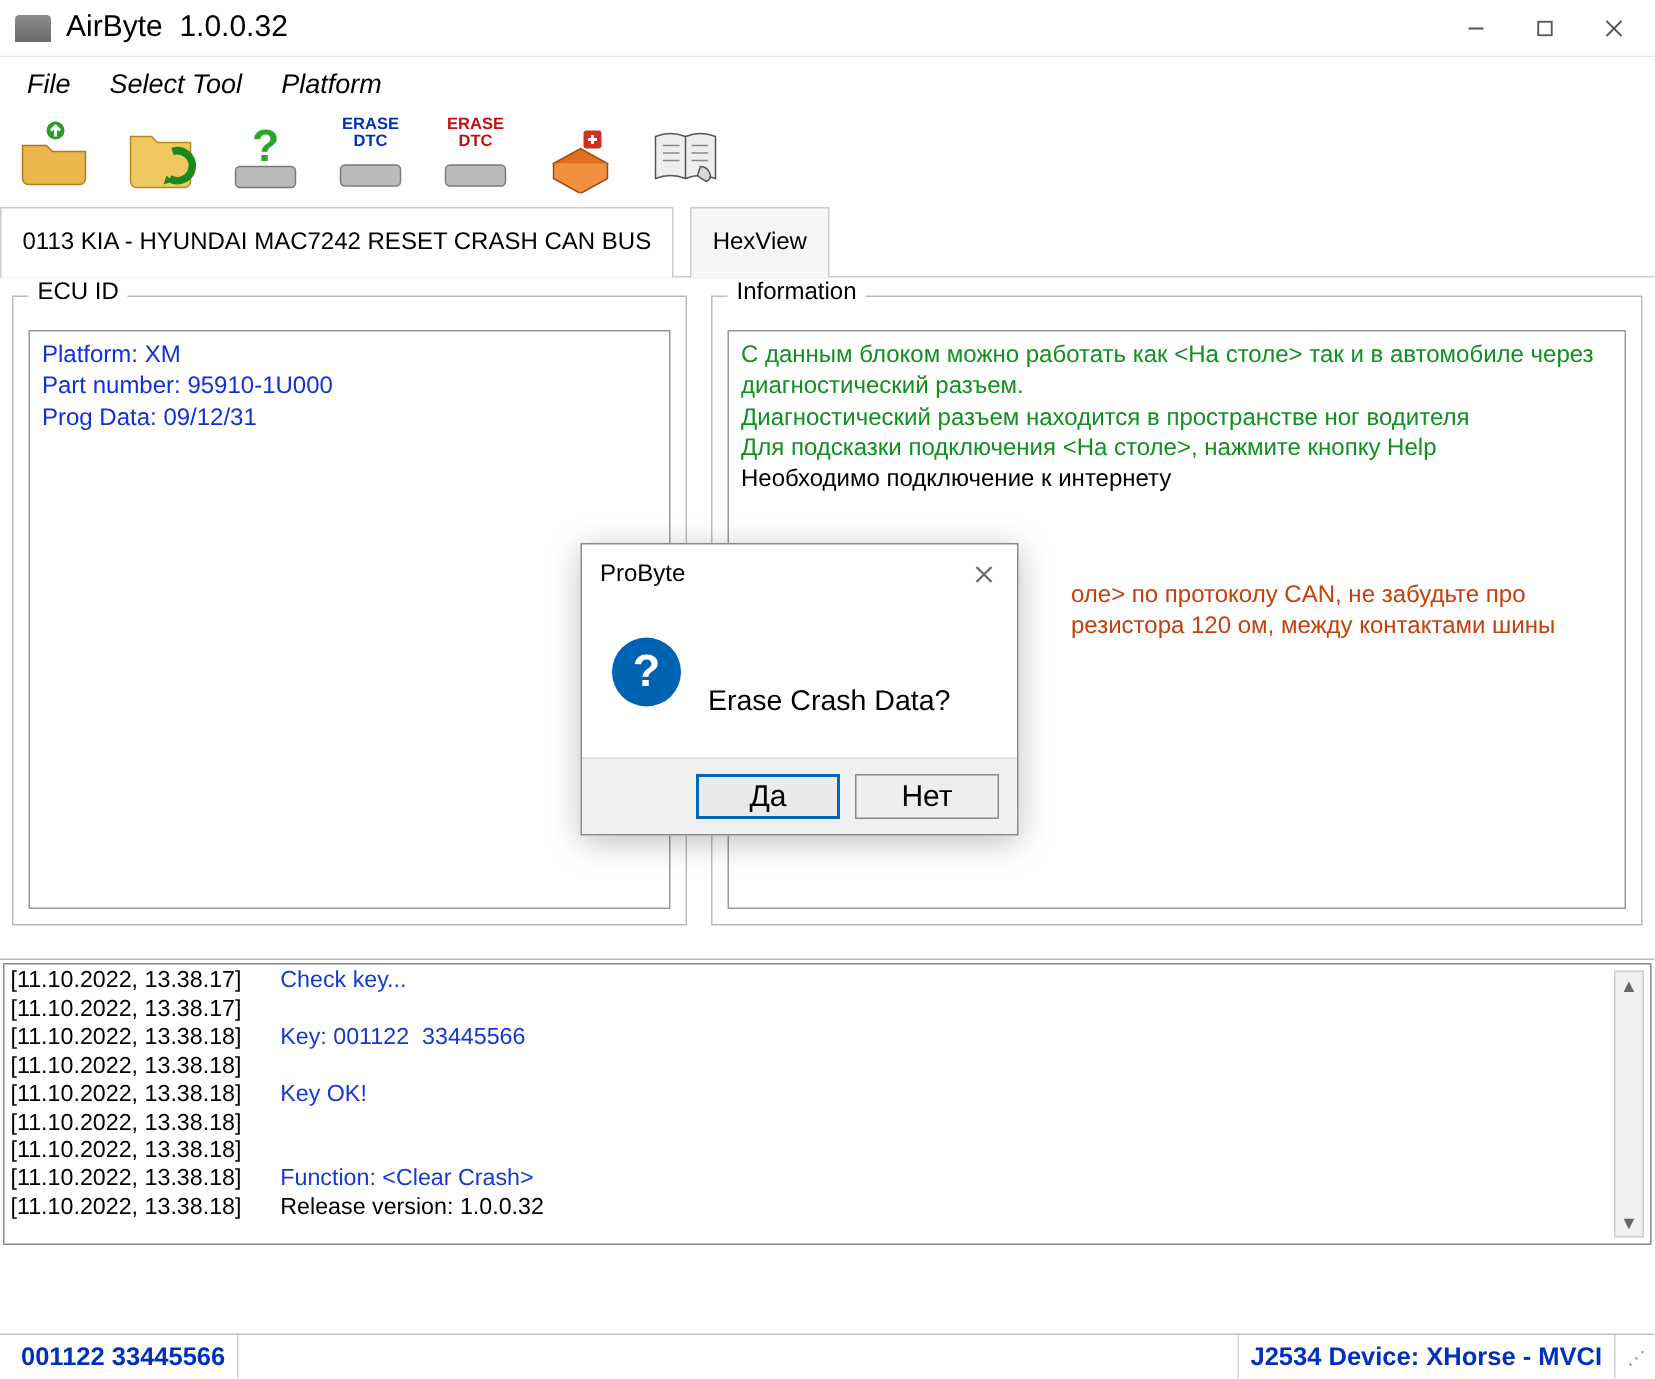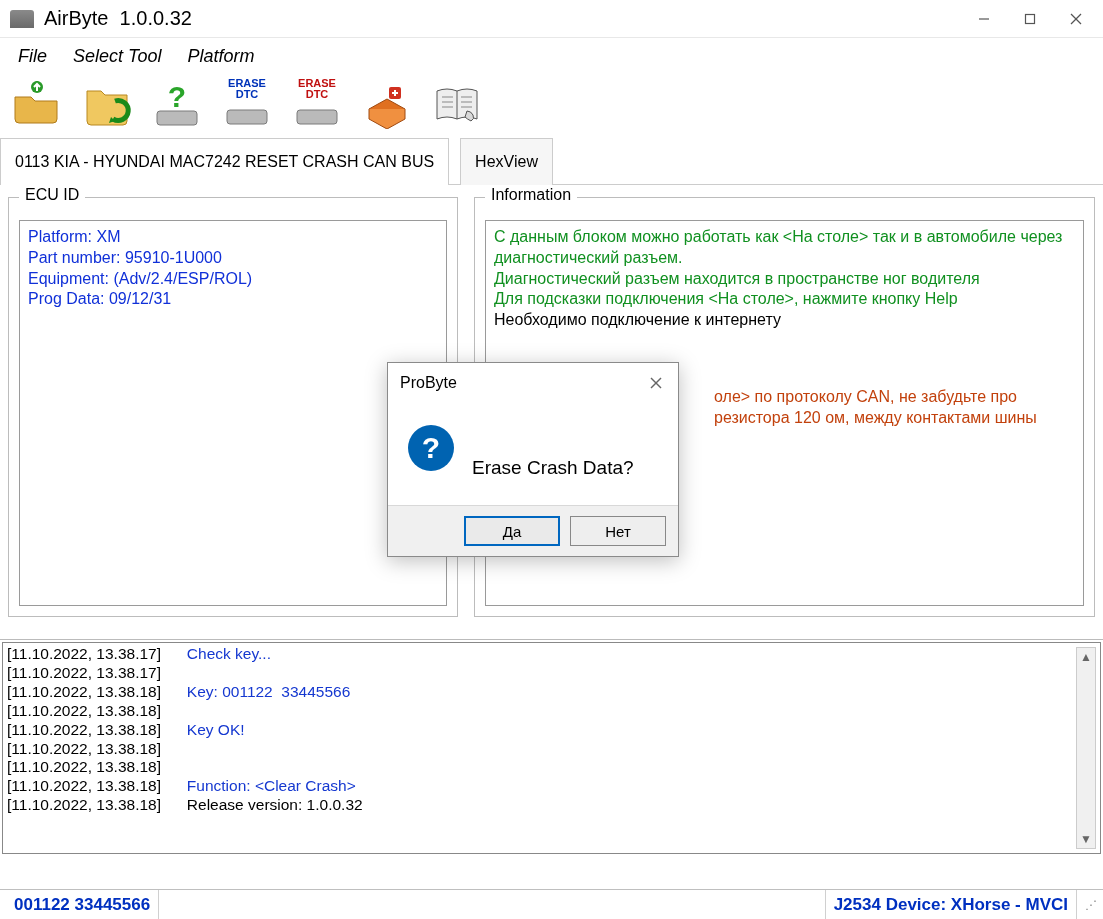--- a/index.html
+++ b/index.html
@@ -60,21 +60,21 @@
   .fset.ecuid { width:450px; height:420px; }
   .fset.info { flex:1; height:420px; }
   .innerbox { border:1px solid #9a9a9a; height:100%; padding:6px 8px; overflow:hidden; font-size:16px; line-height:1.3; }
   .ecuid .innerbox { color:#1030d8; }
   .info .innerbox .grn { color:#109020; }
   .info .innerbox .blk { color:#000; }
   .info .innerbox .vio { color:#c2410c; }
   
   .logwrap { margin-top:18px; border-top:1px solid #bbb; position:relative; height:192px; }
   .logarea {
-    border:1px solid #888; height:212px; margin:2px 2px 16px 2px;
+    border:1px solid #888; height:188px; margin:2px 2px 16px 2px;
     font-size:15.5px; line-height:1.22; padding:2px 4px; overflow:hidden;
     position:relative;
   }
   .logline { white-space:pre; }
   .logline .ts{ color:#000;} .logline .blue{ color:#1538d0;} .logline .blk{ color:#000;}
   .vscroll { position:absolute; right:4px; top:4px; bottom:4px; width:20px;
     background:#f0f0f0; border:1px solid #ccc; display:flex; flex-direction:column; align-items:center; justify-content:space-between;}
   .vscroll .arrow{ font-size:12px; color:#666; line-height:18px;}
   
   .statusbar {
@@ -102,21 +102,21 @@
     display:flex;align-items:center;justify-content:center; color:#fff;
     font-size:30px; font-weight:bold;
   }
   .modal .mtext { font-size:19px;margin-top:40px; }
   .modal .mbtns {
     background:#f0f0f0; border-top:1px solid #d8d8d8;
     display:flex; justify-content:flex-end; gap:10px; padding:10px 12px;
   }
   .modal .mbtn {
     width:96px; height:30px; border:1px solid #888; background:#eee;
-    font-size:15px;
+    font-size:20px;
   }
   .modal .mbtn.primary { border:2px solid #0067c0; background:#eaeaea;}
 </style>
 </head>
 <body>
 
 <div class="titlebar">
   <span class="app-icon"></span>
   <span class="title">
     <span>AirByte</span>&nbsp;&nbsp;<span>1.0.0.32</span>
@@ -210,21 +210,20 @@
   <div class="tab active">0113 KIA - HYUNDAI MAC7242 RESET CRASH CAN BUS</div>
   <div class="tab inactive">HexView</div>
 </div>
 
 <div class="content">
   <div class="fset ecuid">
     <span class="legend">ECU ID</span>
     <div class="innerbox">
       <div>Platform: XM</div>
       <div>Part number: 95910-1U000</div>
-      <div>Equipment: (Adv/2.4/ESP/ROL)</div>
       <div>Prog Data: 09/12/31</div>
     </div>
   </div>
   <div class="fset info">
     <span class="legend">Information</span>
     <div class="innerbox">
       <div class="grn">С данным блоком можно работать как &lt;На столе&gt; так и в автомобиле через диагностический разъем.</div>
       <div class="grn">Диагностический разъем находится в пространстве ног водителя</div>
       <div class="grn">Для подсказки подключения &lt;На столе&gt;, нажмите кнопку Help</div>
       <div class="blk">Необходимо подключение к интернету</div>

